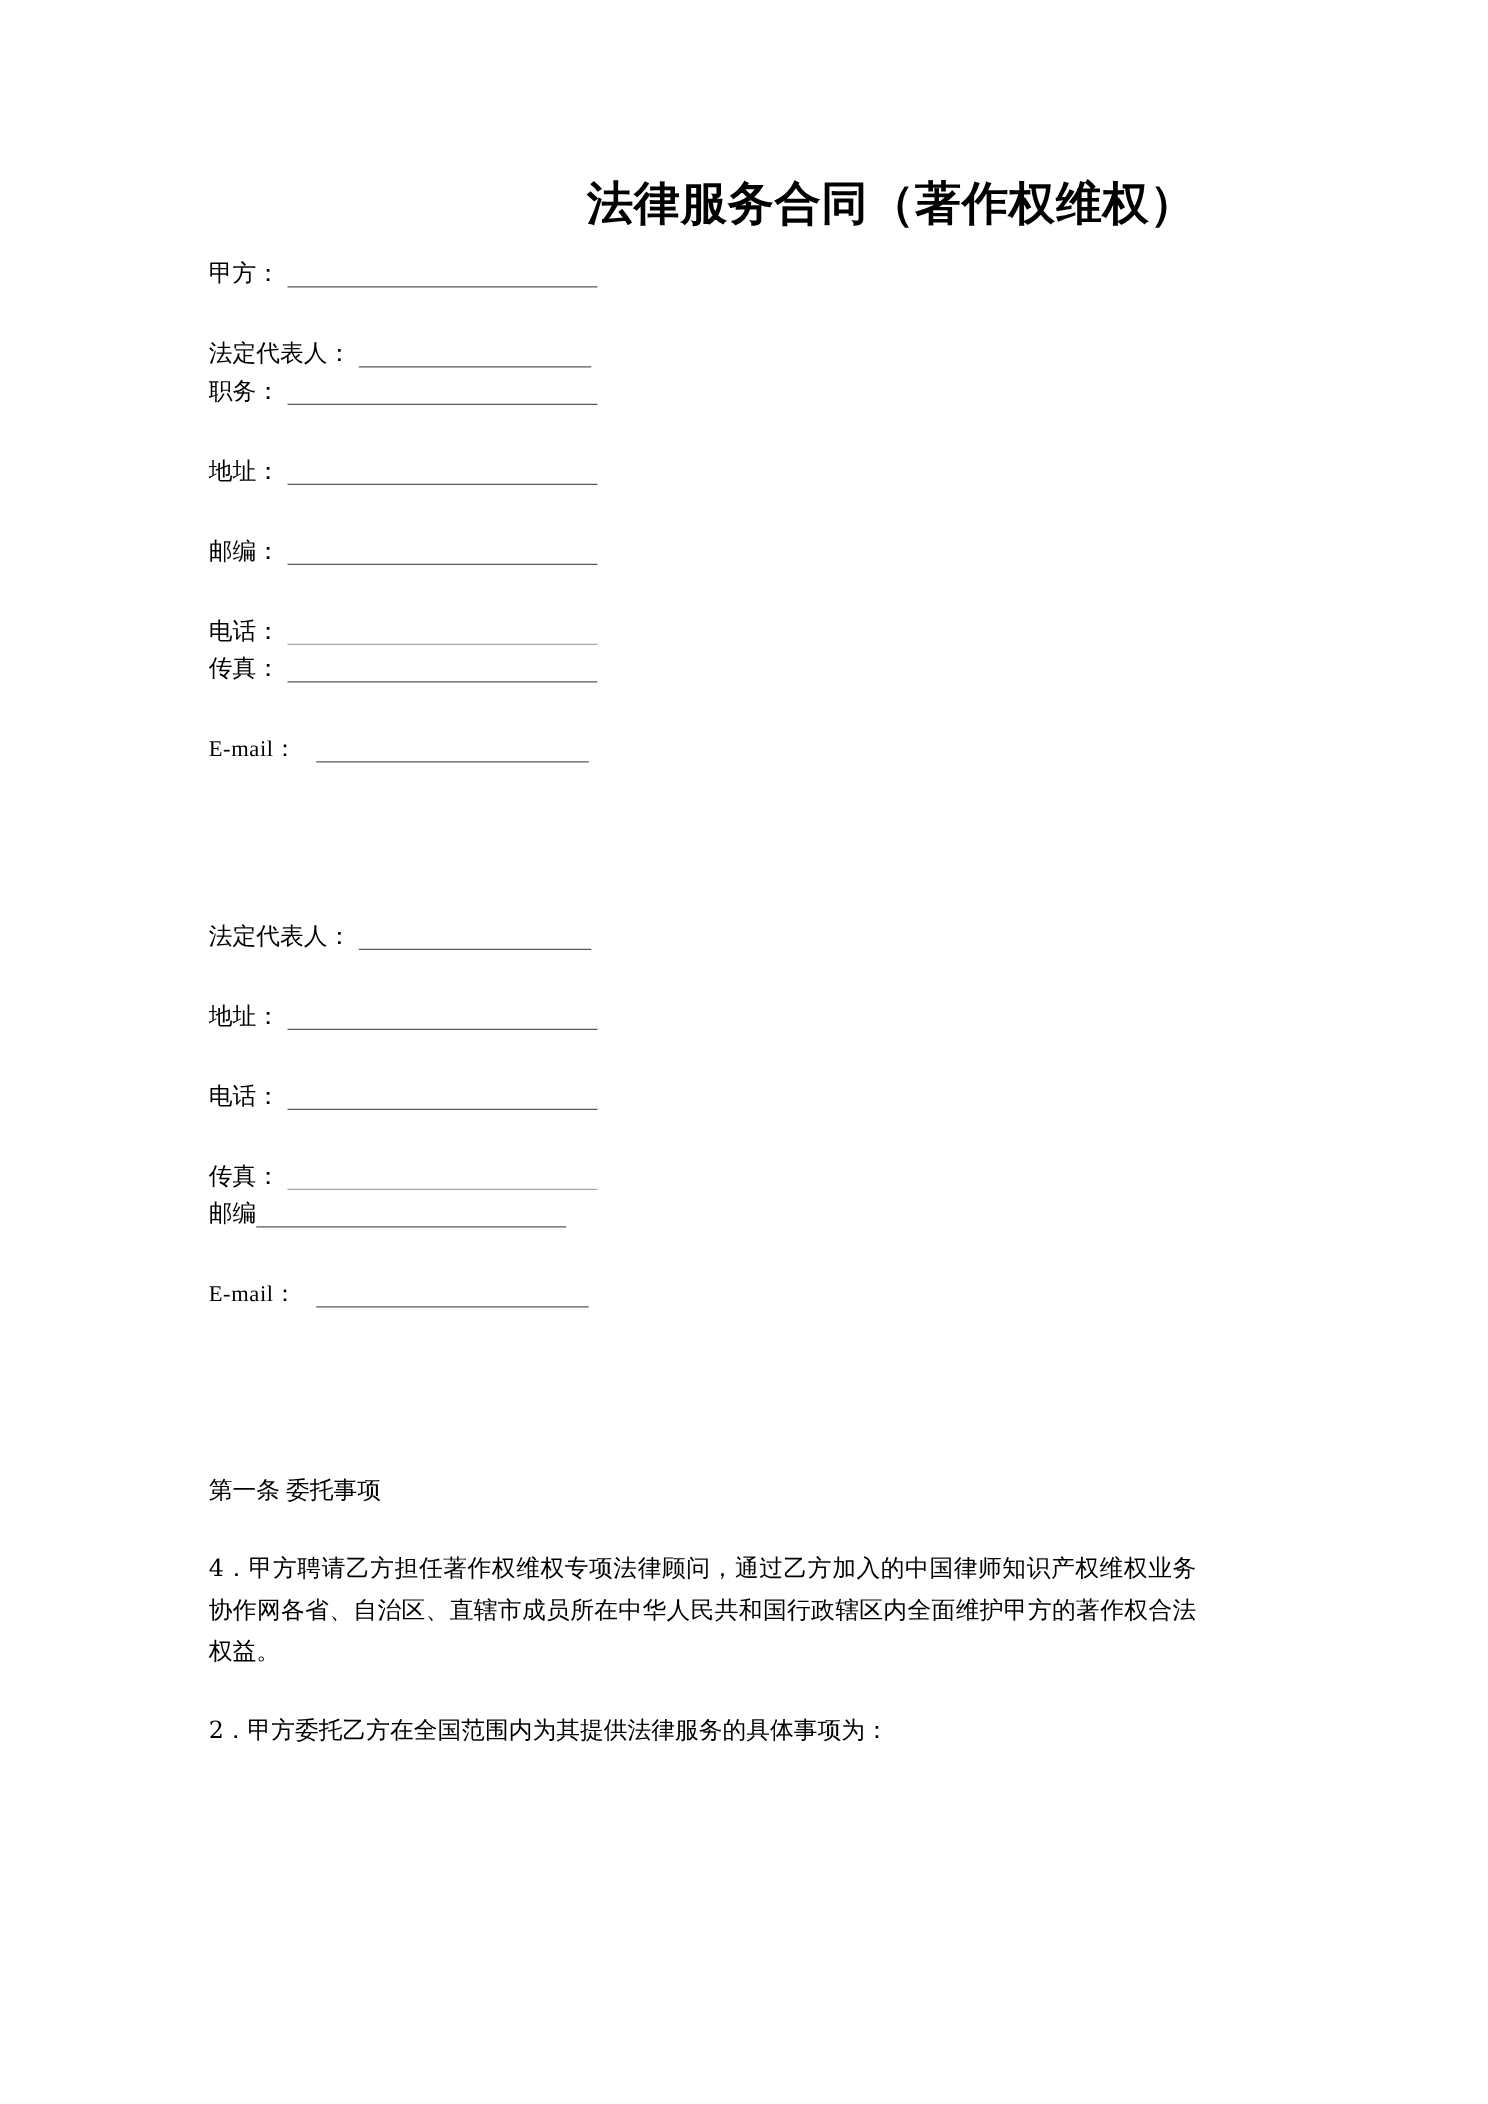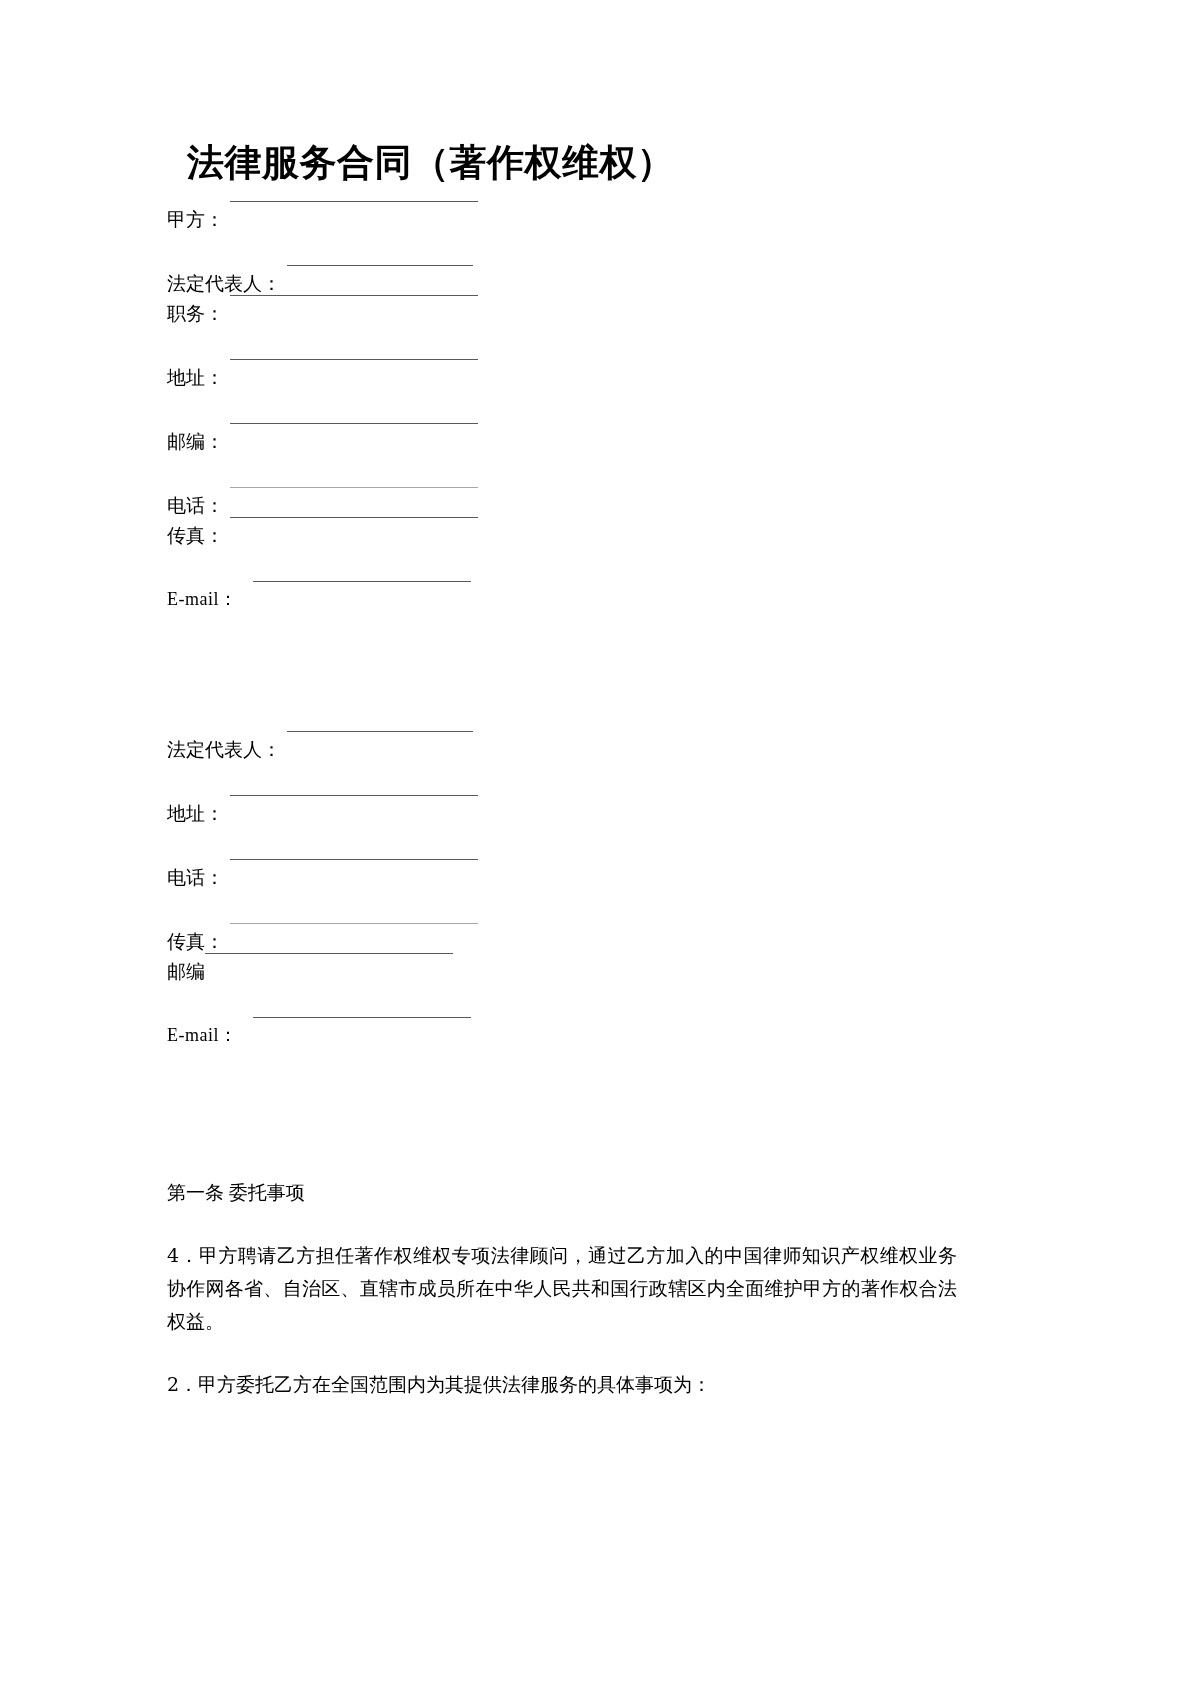--- a/index.html
+++ b/index.html
@@ -29,33 +29,33 @@
     top: 140px;
     width: 790px;
   }
 
   
   .doc-title {
     font-family: "DejaVu Serif", "Liberation Serif", serif;
     font-weight: 700;
     font-size: 37px;
     line-height: 1.2;
-    text-align: left;
+    text-align: right;
     letter-spacing: 0.5px;
     margin: 0 0 20px 0;
     padding-left: 20px;
   }
 
   
   .field-block {
     margin: 0;
   }
   .field-row {
     display: flex;
-    align-items: flex-start;
+    align-items: flex-end;
     font-size: 19px;
     line-height: 30px;
     height: 30px;
     white-space: nowrap;
   }
   .field-row .lbl {
     font-family: "DejaVu Serif", "Liberation Serif", serif;
     font-size: 19px;
     flex: 0 0 auto;
   }

